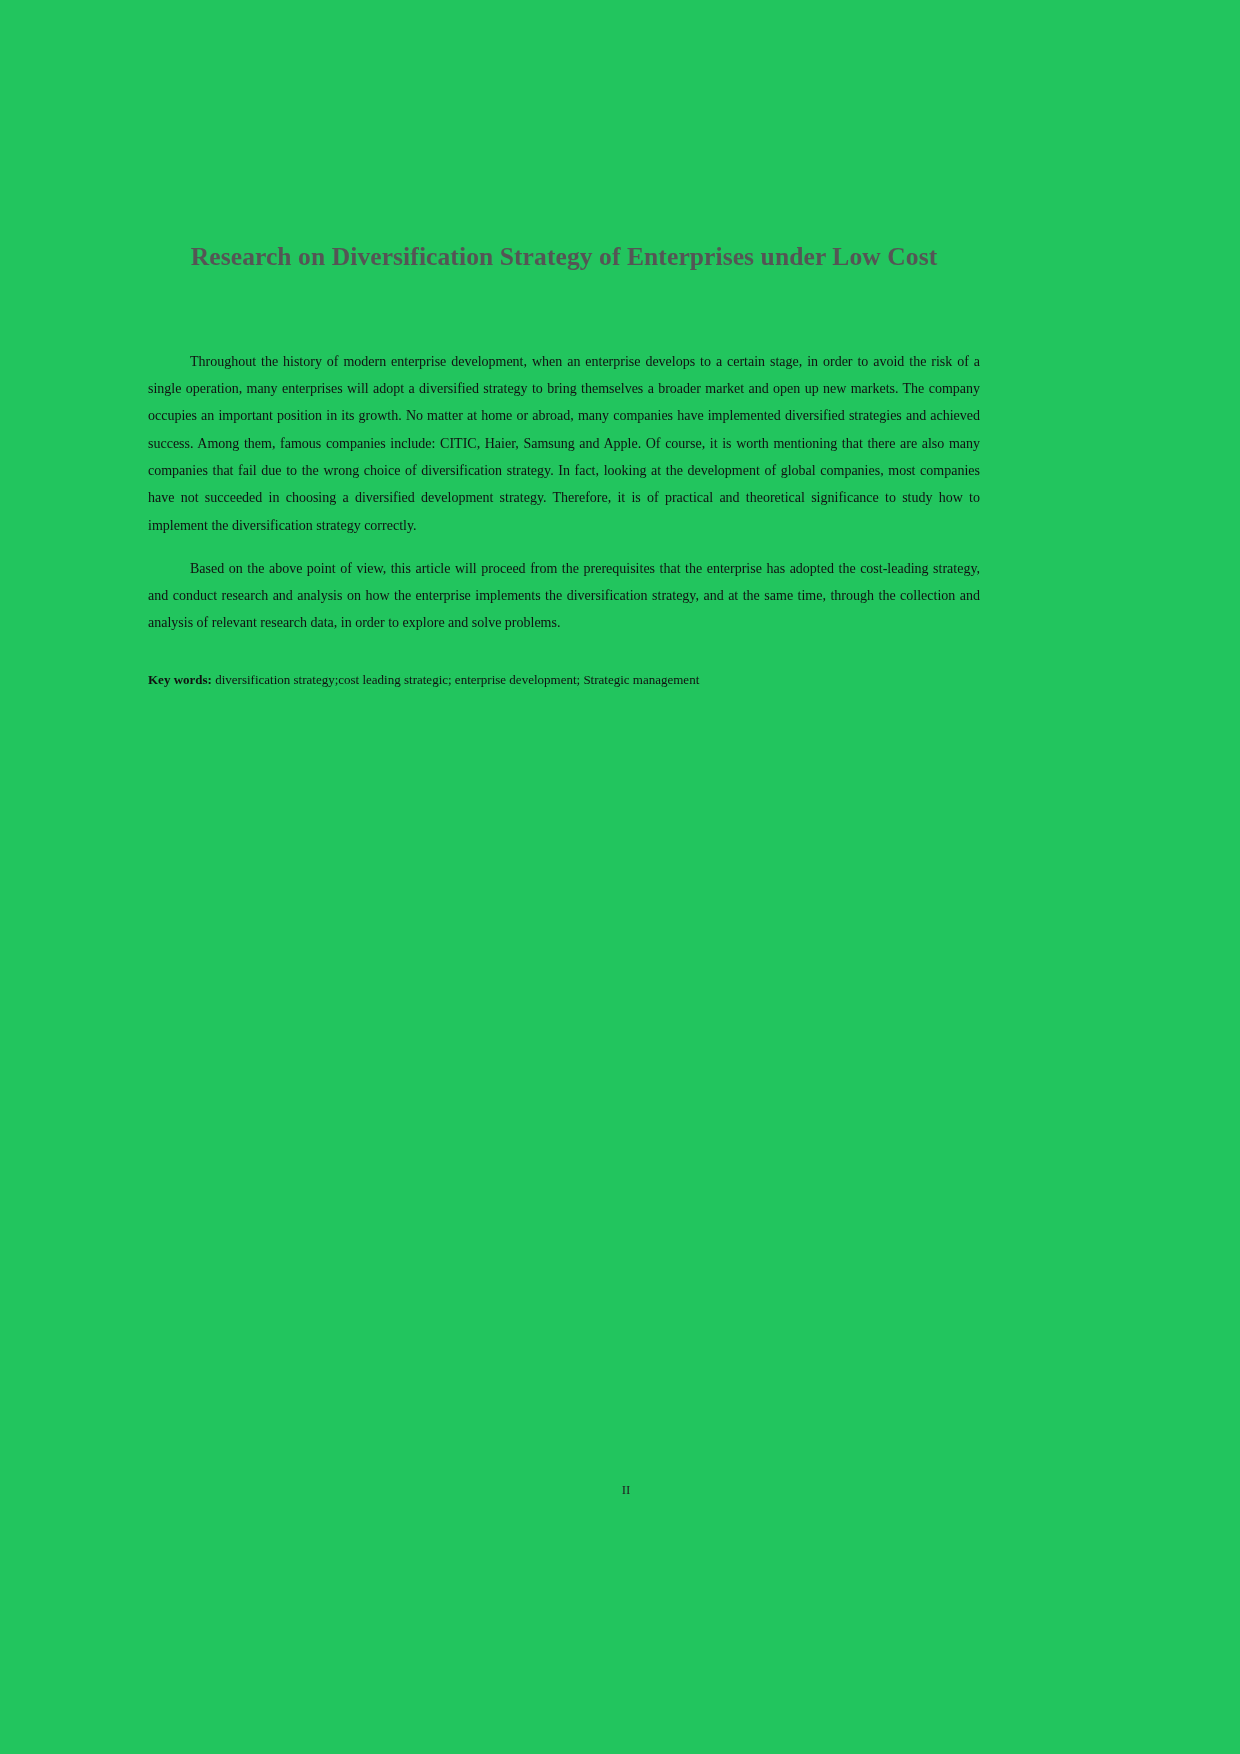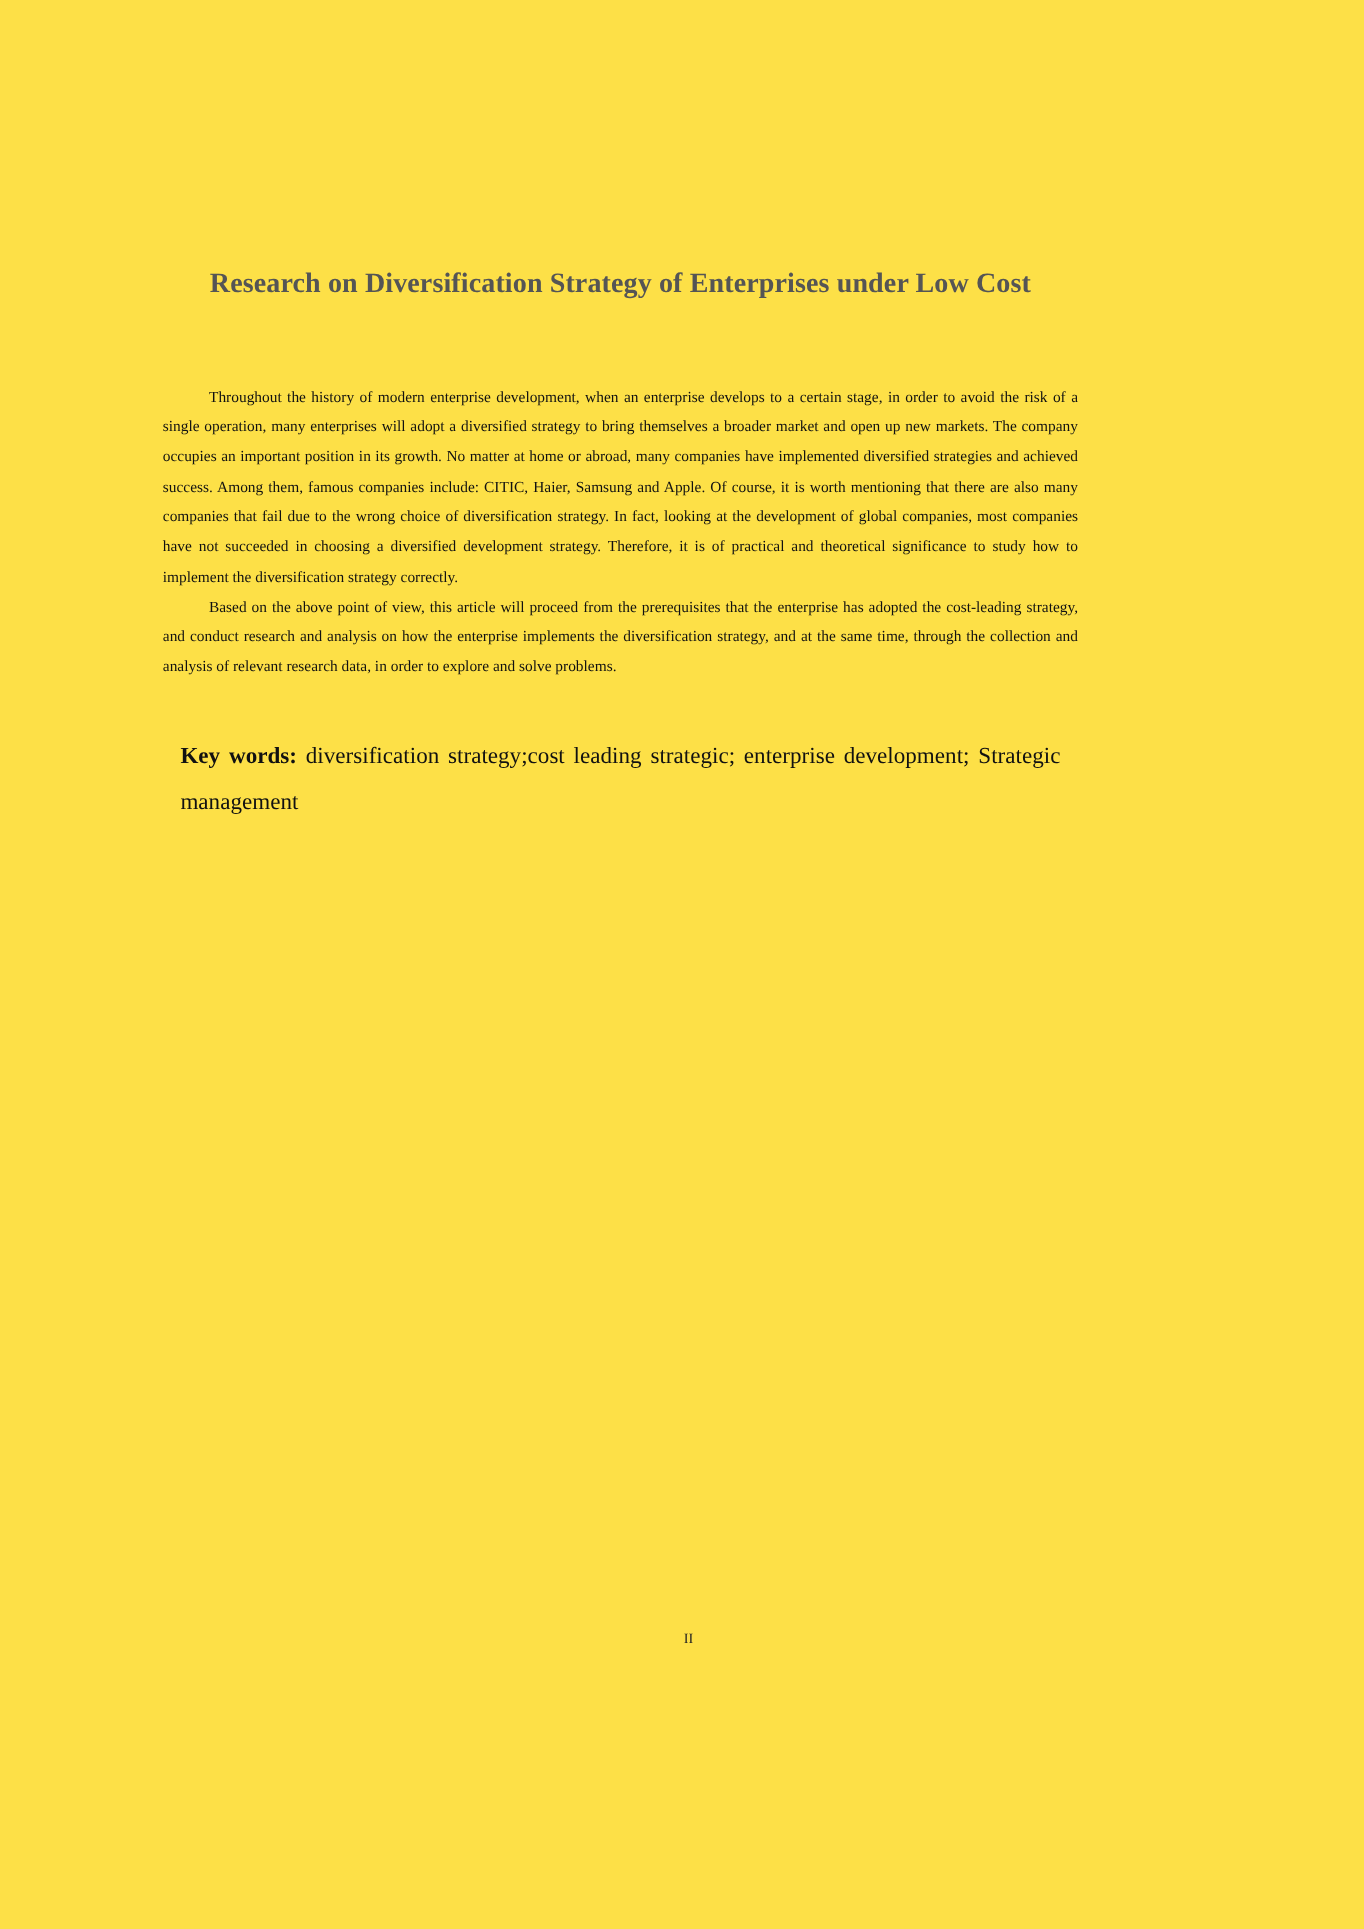--- a/index.html
+++ b/index.html
@@ -5,21 +5,21 @@
   html, body {
     margin: 0;
     padding: 0;
     background: #ffffff;
   }
   .page {
     position: relative;
     width: 1240px;
     height: 1754px;
     margin: 0 auto;
-    background: #fde047;
+    background: #22c55e;
     box-sizing: border-box;
     font-family: "Liberation Serif", serif;
     color: #1a1a1a;
   }
   .content {
     position: absolute;
     left: 148px;
     top: 0;
     width: 832px;
   }
@@ -47,26 +47,26 @@
   p.para {
     margin: 0;
     font-size: 14px;
     line-height: 1.95;
     text-align: justify;
     text-justify: inter-word;
     text-indent: 42px;
     color: #111111;
   }
   p.para + p.para {
-    margin-top: 0;
+    margin-top: 16px;
   }
   .keywords {
-    margin: 16px;
+    margin: 0;
     padding-top: 30px;
-    font-size: 21px;
+    font-size: 13px;
     line-height: 1.95;
     text-align: justify;
     color: #111111;
   }
   .keywords .kw-label {
     font-weight: bold;
   }
   .page-number {
     position: absolute;
     left: 0;

